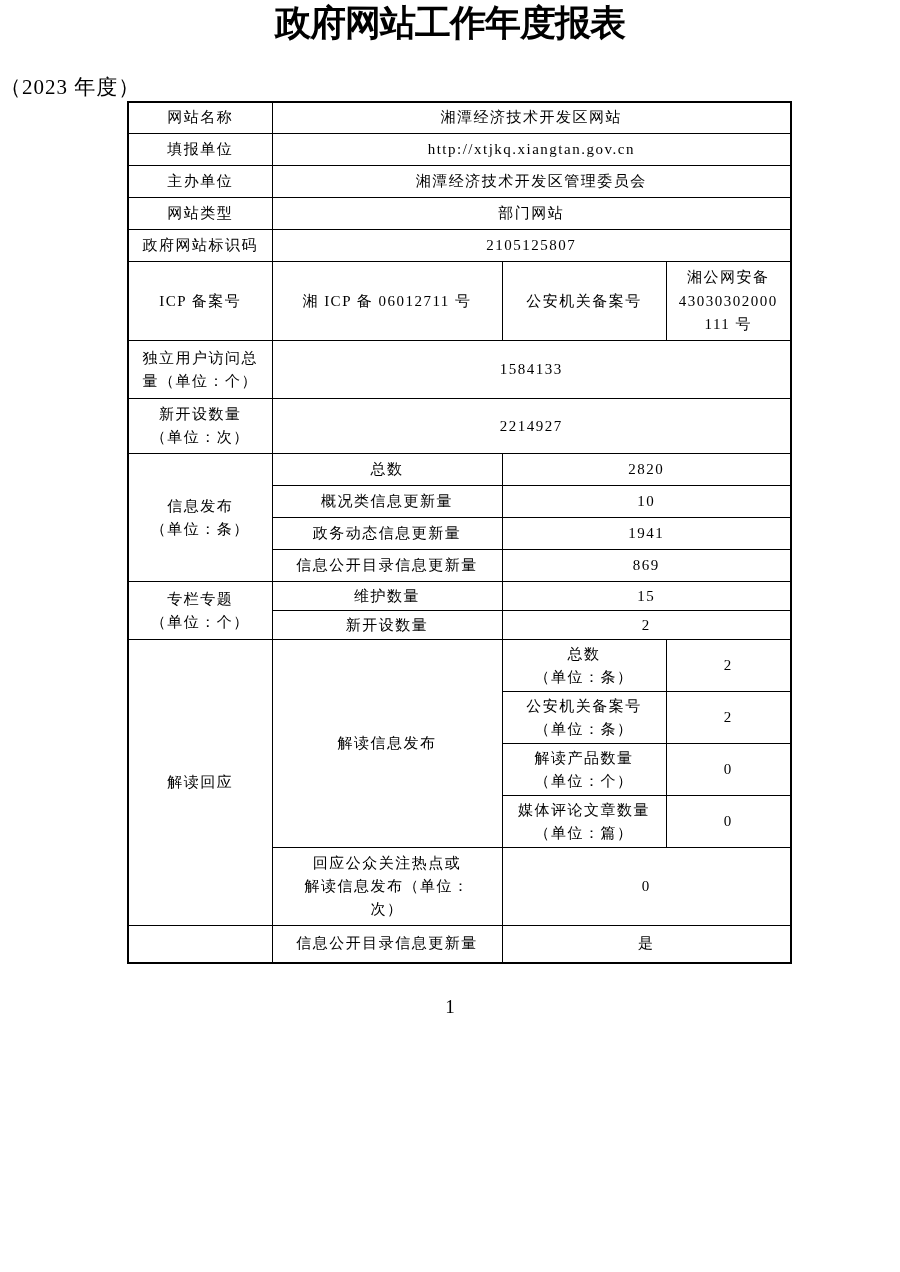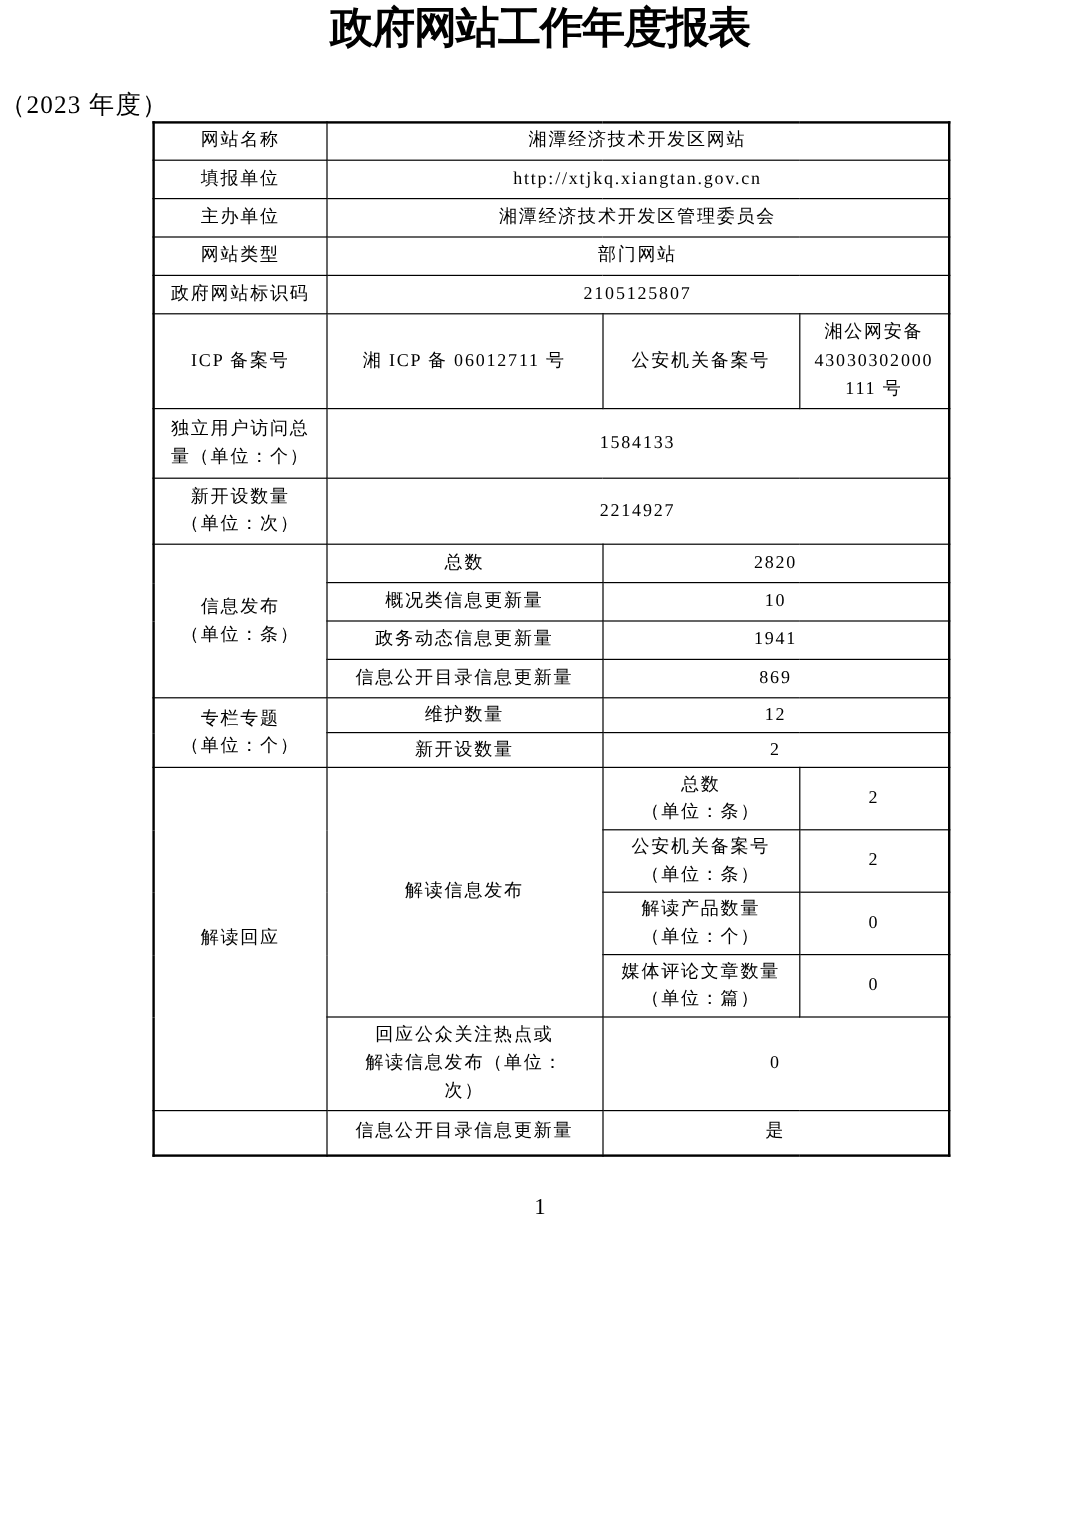--- a/index.html
+++ b/index.html
@@ -147,21 +147,21 @@
     </tr>
     <tr class="r-std">
       <td>信息公开目录信息更新量</td>
       <td colspan="2" class="num-cell">869</td>
     </tr>
 
     <tr class="r-sp">
       <td rowspan="2">专栏专题
 （单位：个）</td>
       <td>维护数量</td>
-      <td colspan="2" class="num-cell">12</td>
+      <td colspan="2" class="num-cell">15</td>
     </tr>
     <tr class="r-sp">
       <td>新开设数量</td>
       <td colspan="2" class="num-cell">2</td>
     </tr>
 
     <tr class="r-int">
       <td rowspan="5">解读回应</td>
       <td rowspan="4">解读信息发布</td>
       <td>总数

